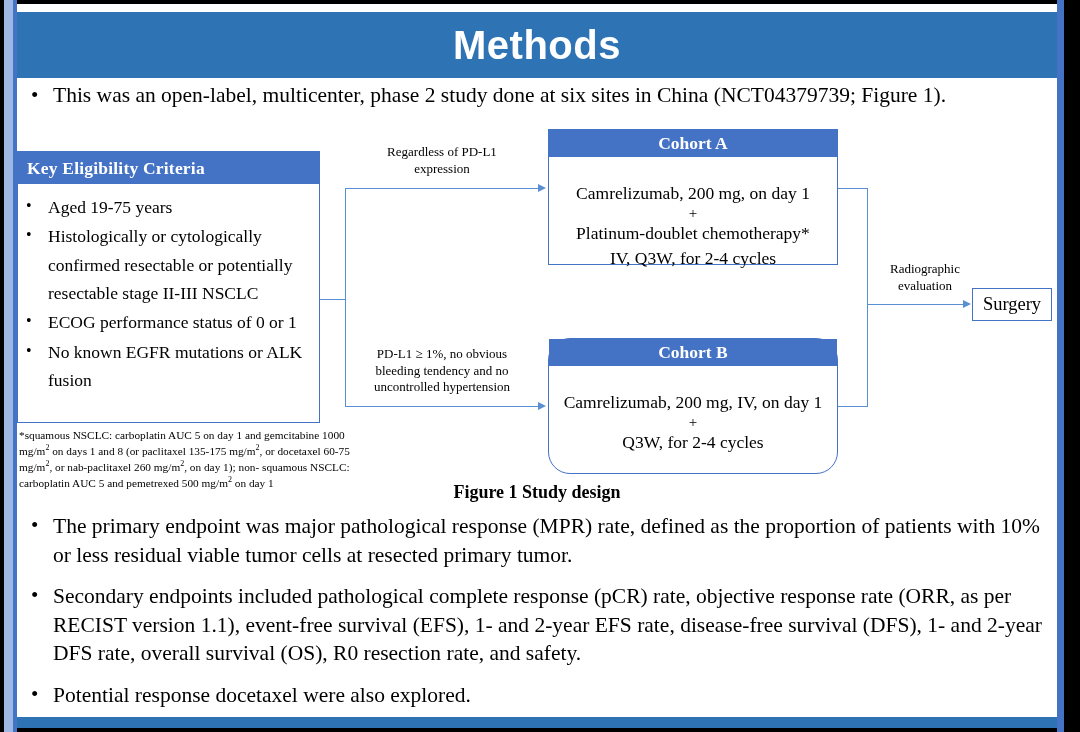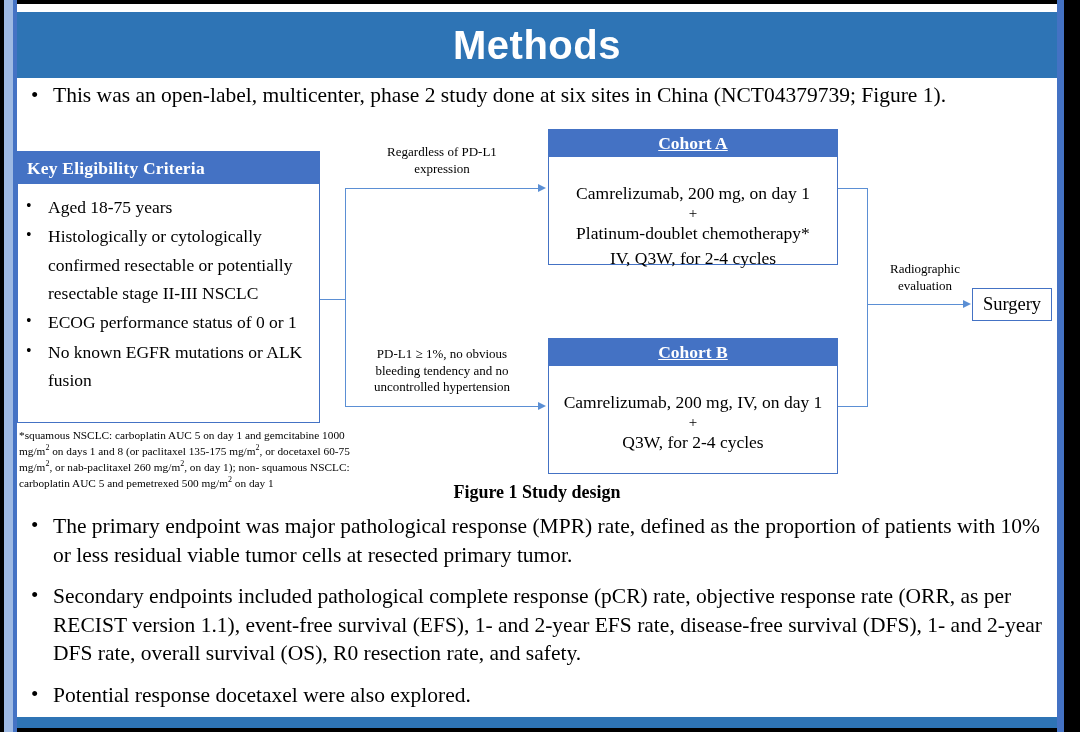--- a/index.html
+++ b/index.html
@@ -169,26 +169,25 @@
     width: 348px;
     font-size: 11.3px;
     line-height: 1.33;
     color: #000000;
     text-align: left;
   }
   #footnote sup { font-size: 8px; vertical-align: super; }
 
   
   #cohortA { left: 531px; top: 13px; width: 290px; height: 136px; }
-  #cohortB { left: 531px; top: 222px; width: 290px; height: 136px; }
+  #cohortB { left: 531px; top: 222px; width: 290px; height: 136px; border-radius: 22px; }
   .cohort-head {
     height: 27px;
     line-height: 27px;
     font-size: 17.5px;
-    text-decoration: underline;
   }
   .cohort-body {
     padding-top: 24px;
     text-align: center;
     font-size: 17.5px;
     line-height: 1.42;
   }
   .cohort-body .plus { font-size: 15px; line-height: 1.0; display:block; }
 
   
@@ -269,21 +268,21 @@
       <span>This was an open-label, multicenter, phase 2 study done at six sites in China (NCT04379739; Figure 1).</span>
     </div>
 
     <div id="diagram">
 
       <div class="dbox" id="elig-box">
         <div class="dbox-head" id="elig-head">Key  Eligibility Criteria</div>
         <div class="dbox-body" id="elig-body">
           <div class="elig-item">
             <span class="bdot">•</span>
-            <span class="btxt">Aged 18-75 years</span>
+            <span class="btxt">Aged 19-75 years</span>
           </div>
           <div class="elig-item">
             <span class="bdot">•</span>
             <span class="btxt">Histologically or cytologically confirmed resectable or potentially resectable stage II-III  NSCLC</span>
           </div>
           <div class="elig-item">
             <span class="bdot">•</span>
             <span class="btxt">ECOG performance status of 0 or 1</span>
           </div>
           <div class="elig-item">

